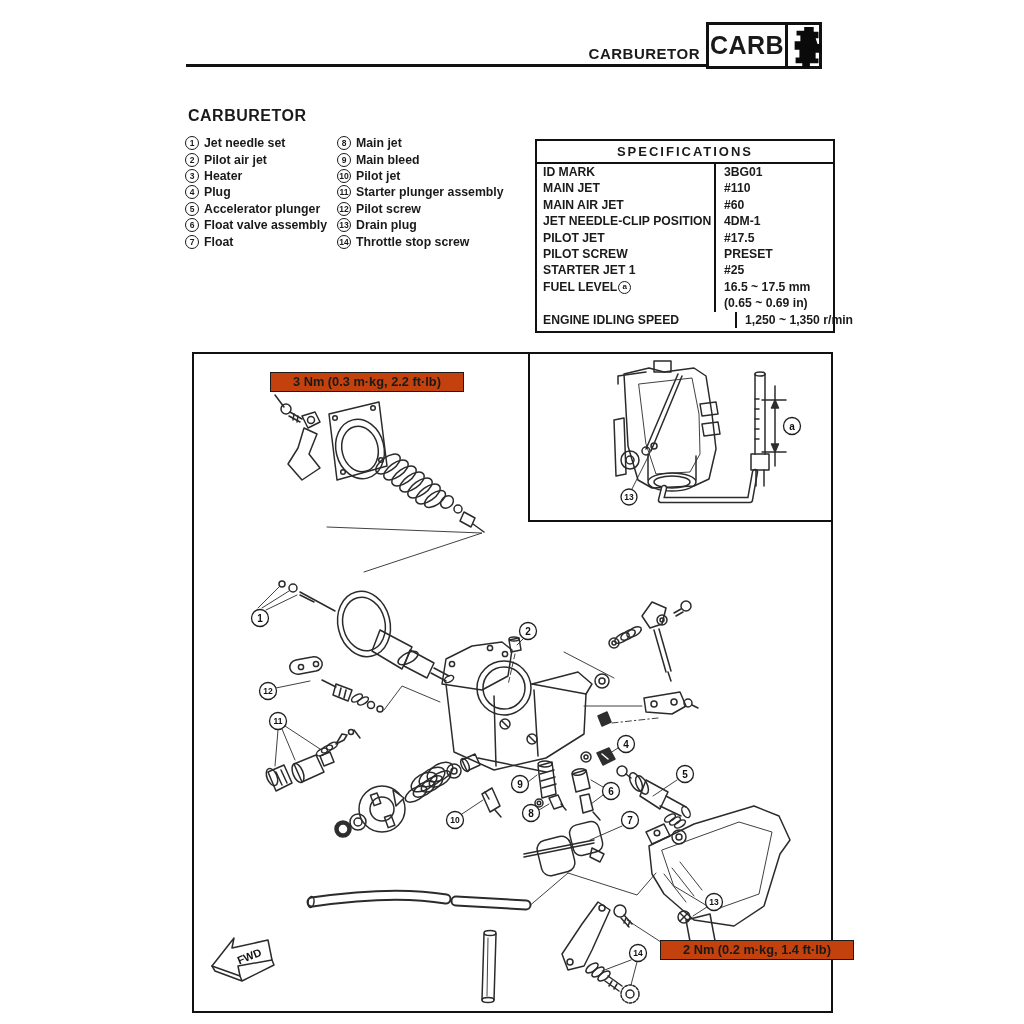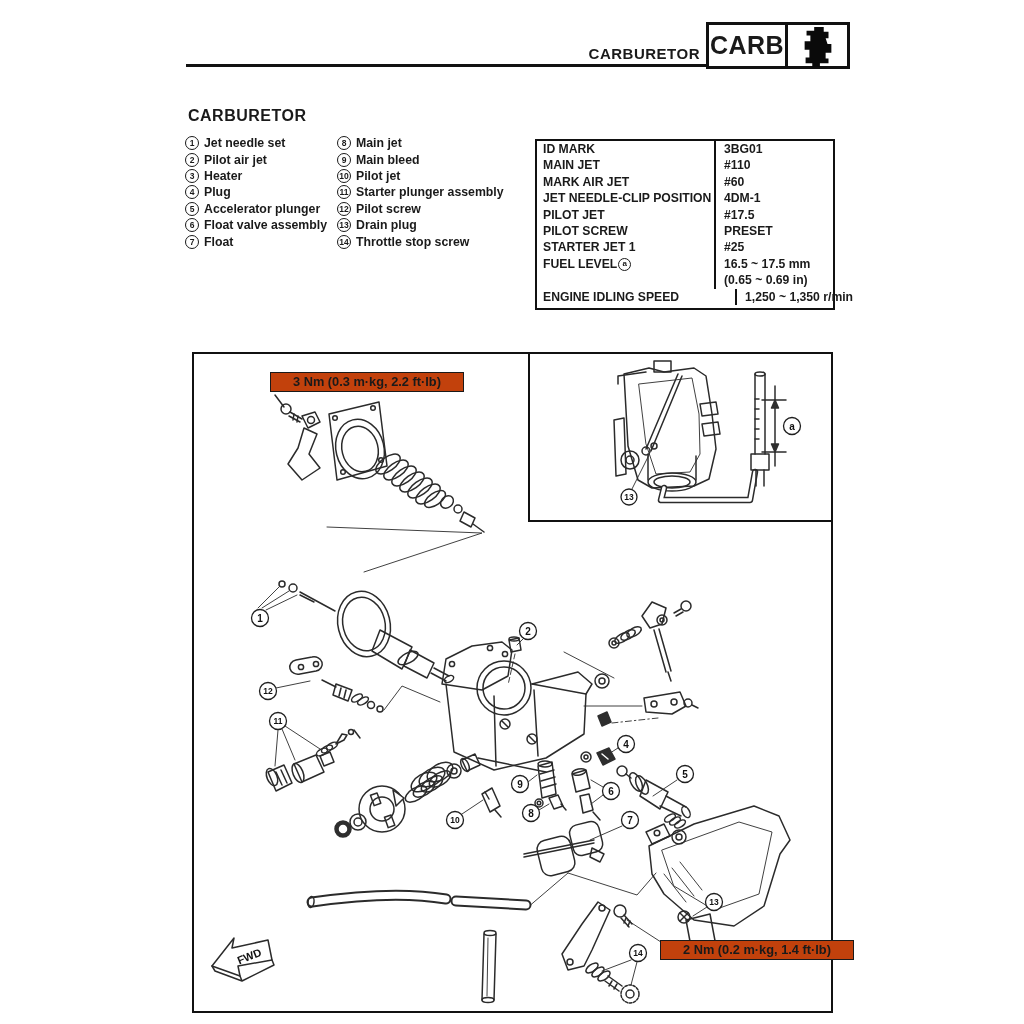--- a/index.html
+++ b/index.html
@@ -1,21 +1,21 @@
 <!DOCTYPE html>
 <html><head>
 <meta charset="utf-8">
 <style>
   html,body{margin:0;padding:0;background:#fff;}
   .page{position:relative;width:1024px;height:1024px;background:#fff;overflow:hidden;
         font-family:"Liberation Sans","DejaVu Sans",sans-serif;color:#1a1a1a;}
   
   .running-title{position:absolute;left:400px;top:45px;width:300px;text-align:right;
         font-size:15px;font-weight:bold;letter-spacing:.5px;}
-  .carb-tab{position:absolute;left:706px;top:22px;width:144px;height:47px;border:3px solid #111;
+  .carb-tab{position:absolute;left:706px;top:22px;width:116px;height:47px;border:3px solid #111;
         display:flex;box-sizing:border-box;background:#fff;}
   .carb-tab .txt{flex:0 0 76px;display:flex;align-items:center;justify-content:center;
         font-size:25px;font-weight:bold;letter-spacing:.5px;border-right:3px solid #111;}
   .carb-tab .ic{flex:1;display:flex;align-items:center;justify-content:center;}
   .head-rule{position:absolute;left:186px;top:64px;width:520px;height:3px;background:#111;}
   .page-title{position:absolute;left:186px;top:77px;width:648px;text-align:center;
         font-size:21px;font-weight:bold;letter-spacing:1.5px;}
   .section-title{position:absolute;left:188px;top:107px;font-size:16px;font-weight:bold;letter-spacing:.5px;}
   
   .parts{position:absolute;left:185px;top:135px;display:flex;}
@@ -124,30 +124,31 @@
           <span>Drain plug</span>
         </div>
       <div class="part-item">
           <span class="cnum">14</span>
           <span>Throttle stop screw</span>
         </div>
     </div>
   </div>
 
   <div class="specs">
+    <div class="specs-title">SPECIFICATIONS</div>
     <div class="spec-row">
         <div class="spec-label">ID MARK</div>
         <div class="spec-value">3BG01</div>
       </div>
     <div class="spec-row">
         <div class="spec-label">MAIN JET</div>
         <div class="spec-value">#110</div>
       </div>
     <div class="spec-row">
-        <div class="spec-label">MARK AIR JET</div>
+        <div class="spec-label">MAIN AIR JET</div>
         <div class="spec-value">#60</div>
       </div>
     <div class="spec-row">
         <div class="spec-label">JET NEEDLE-CLIP POSITION</div>
         <div class="spec-value">4DM-1</div>
       </div>
     <div class="spec-row">
         <div class="spec-label">PILOT JET</div>
         <div class="spec-value">#17.5</div>
       </div>

